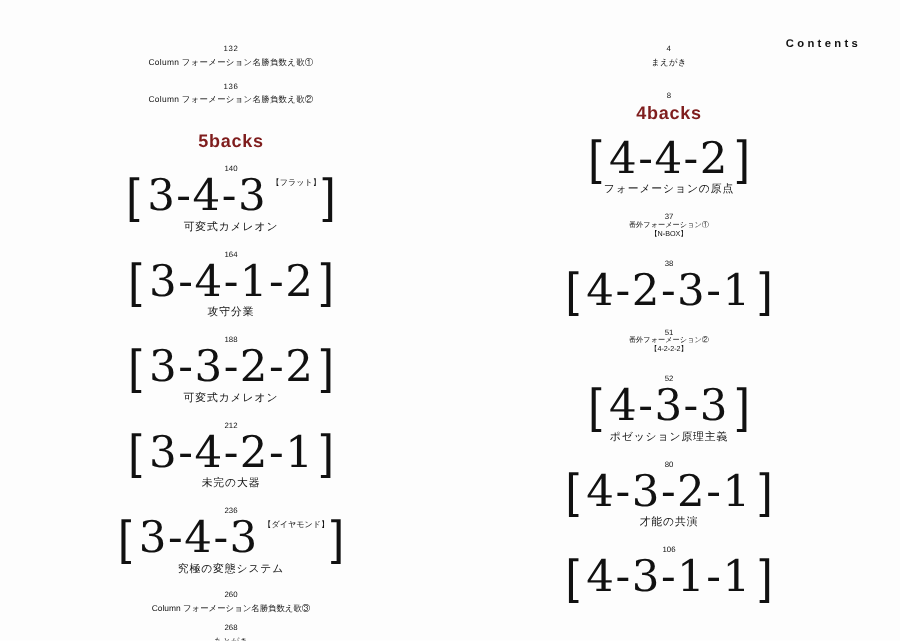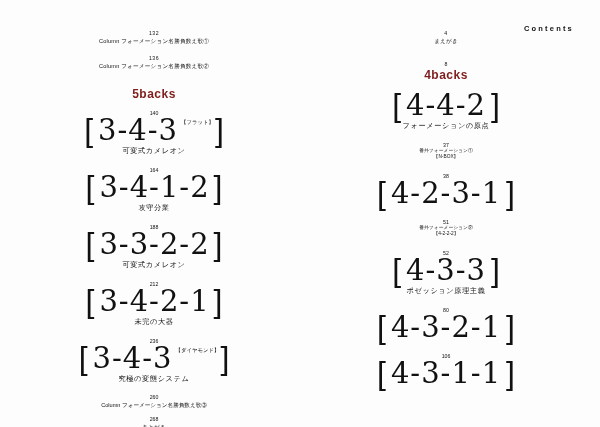--- a/index.html
+++ b/index.html
@@ -299,20 +299,21 @@
         <div class="sub">ポゼッション原理主義</div>
       </div>
 
       <div class="entry">
         <div class="pg">80</div>
         <div class="formation">
           <span class="bracket">[</span>
           <span class="digits">4-3-2-1</span>
           <span class="bracket">]</span>
         </div>
+        <div class="sub">才能の共演</div>
       </div>
 
       <div class="entry">
         <div class="pg">106</div>
         <div class="formation">
           <span class="bracket">[</span>
           <span class="digits">4-3-1-1</span>
           <span class="bracket">]</span>
         </div>
       </div>

